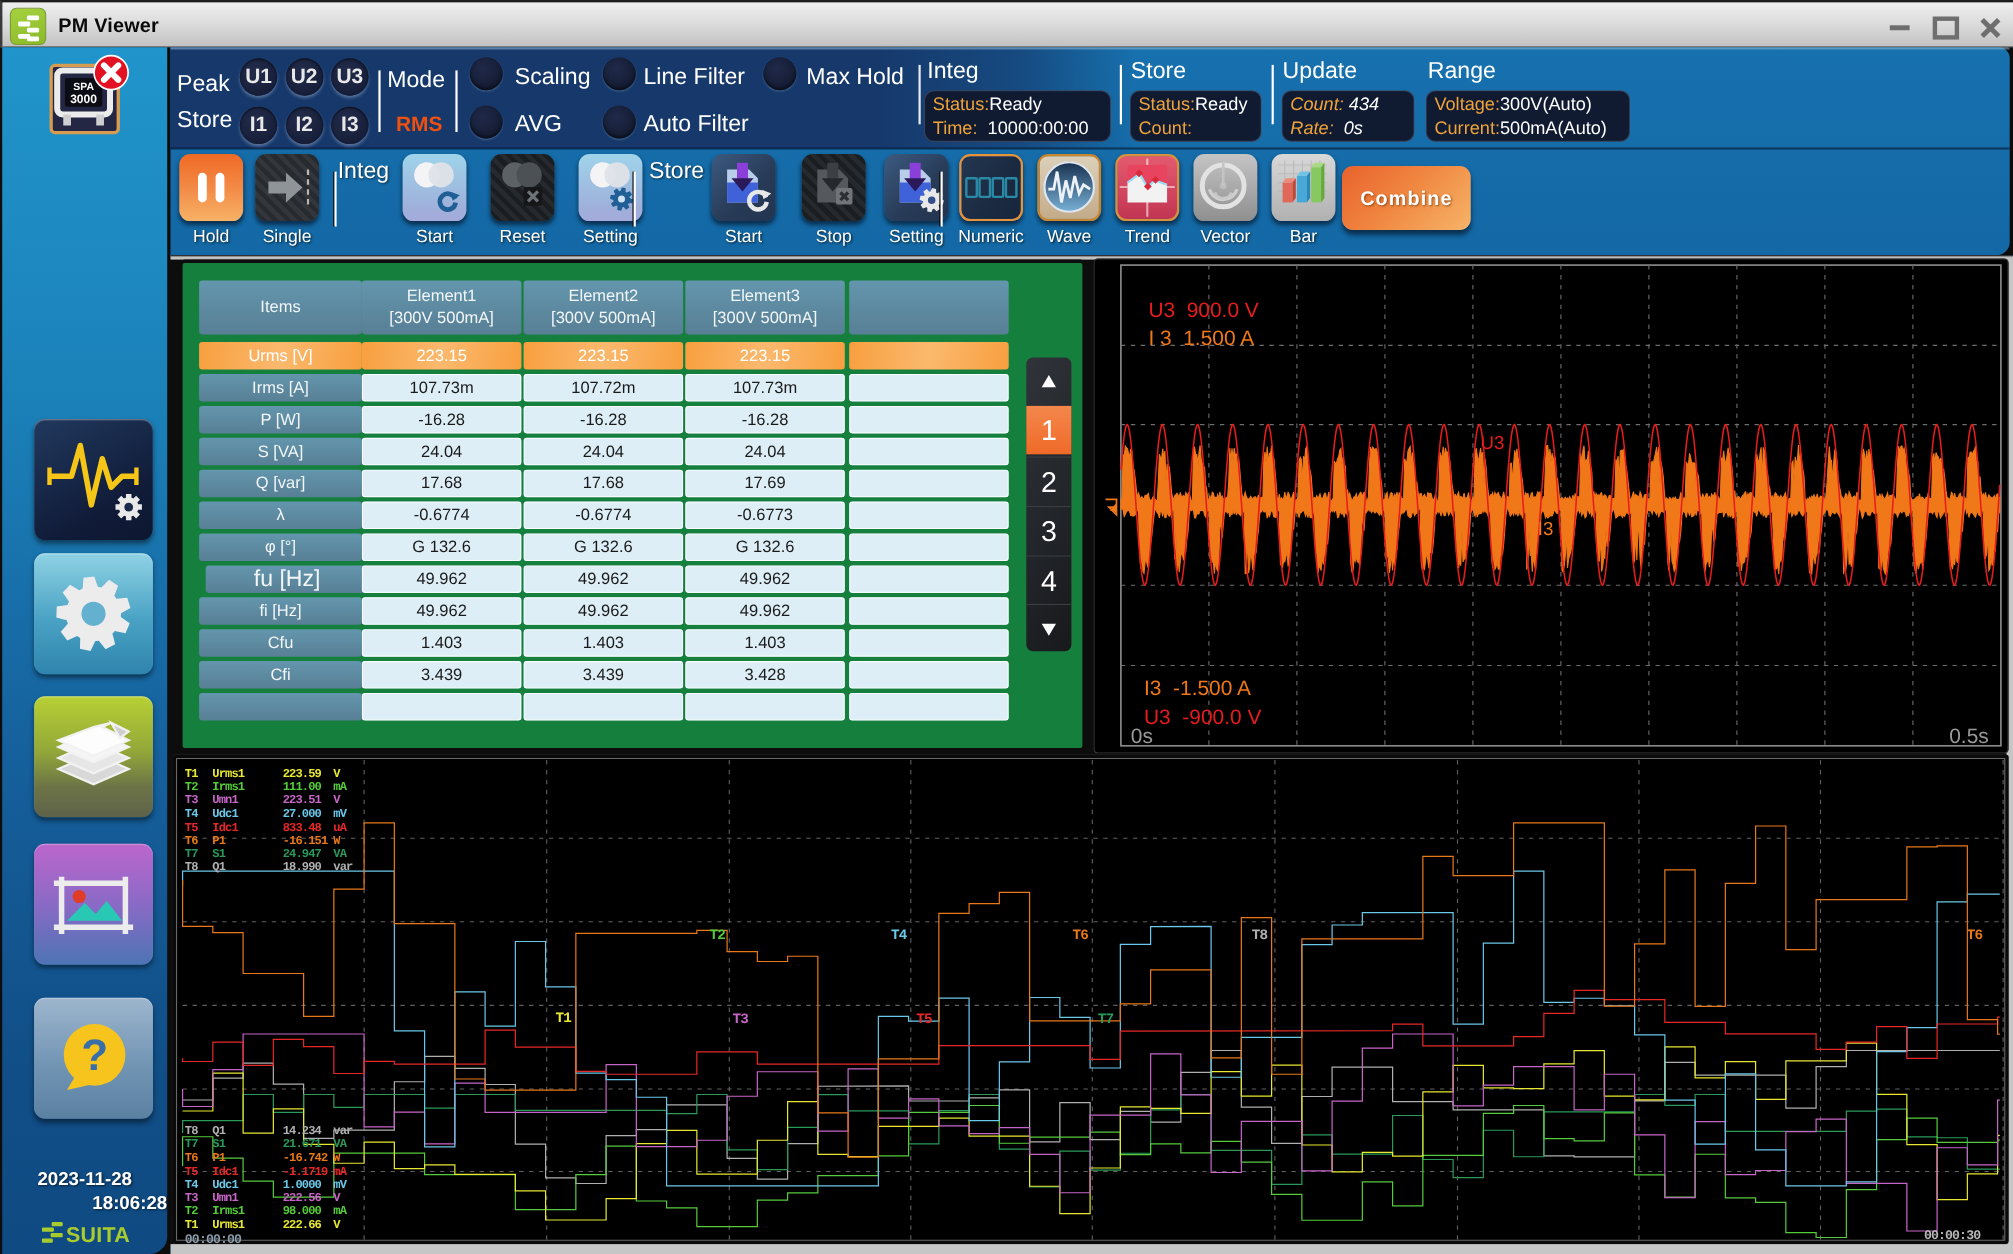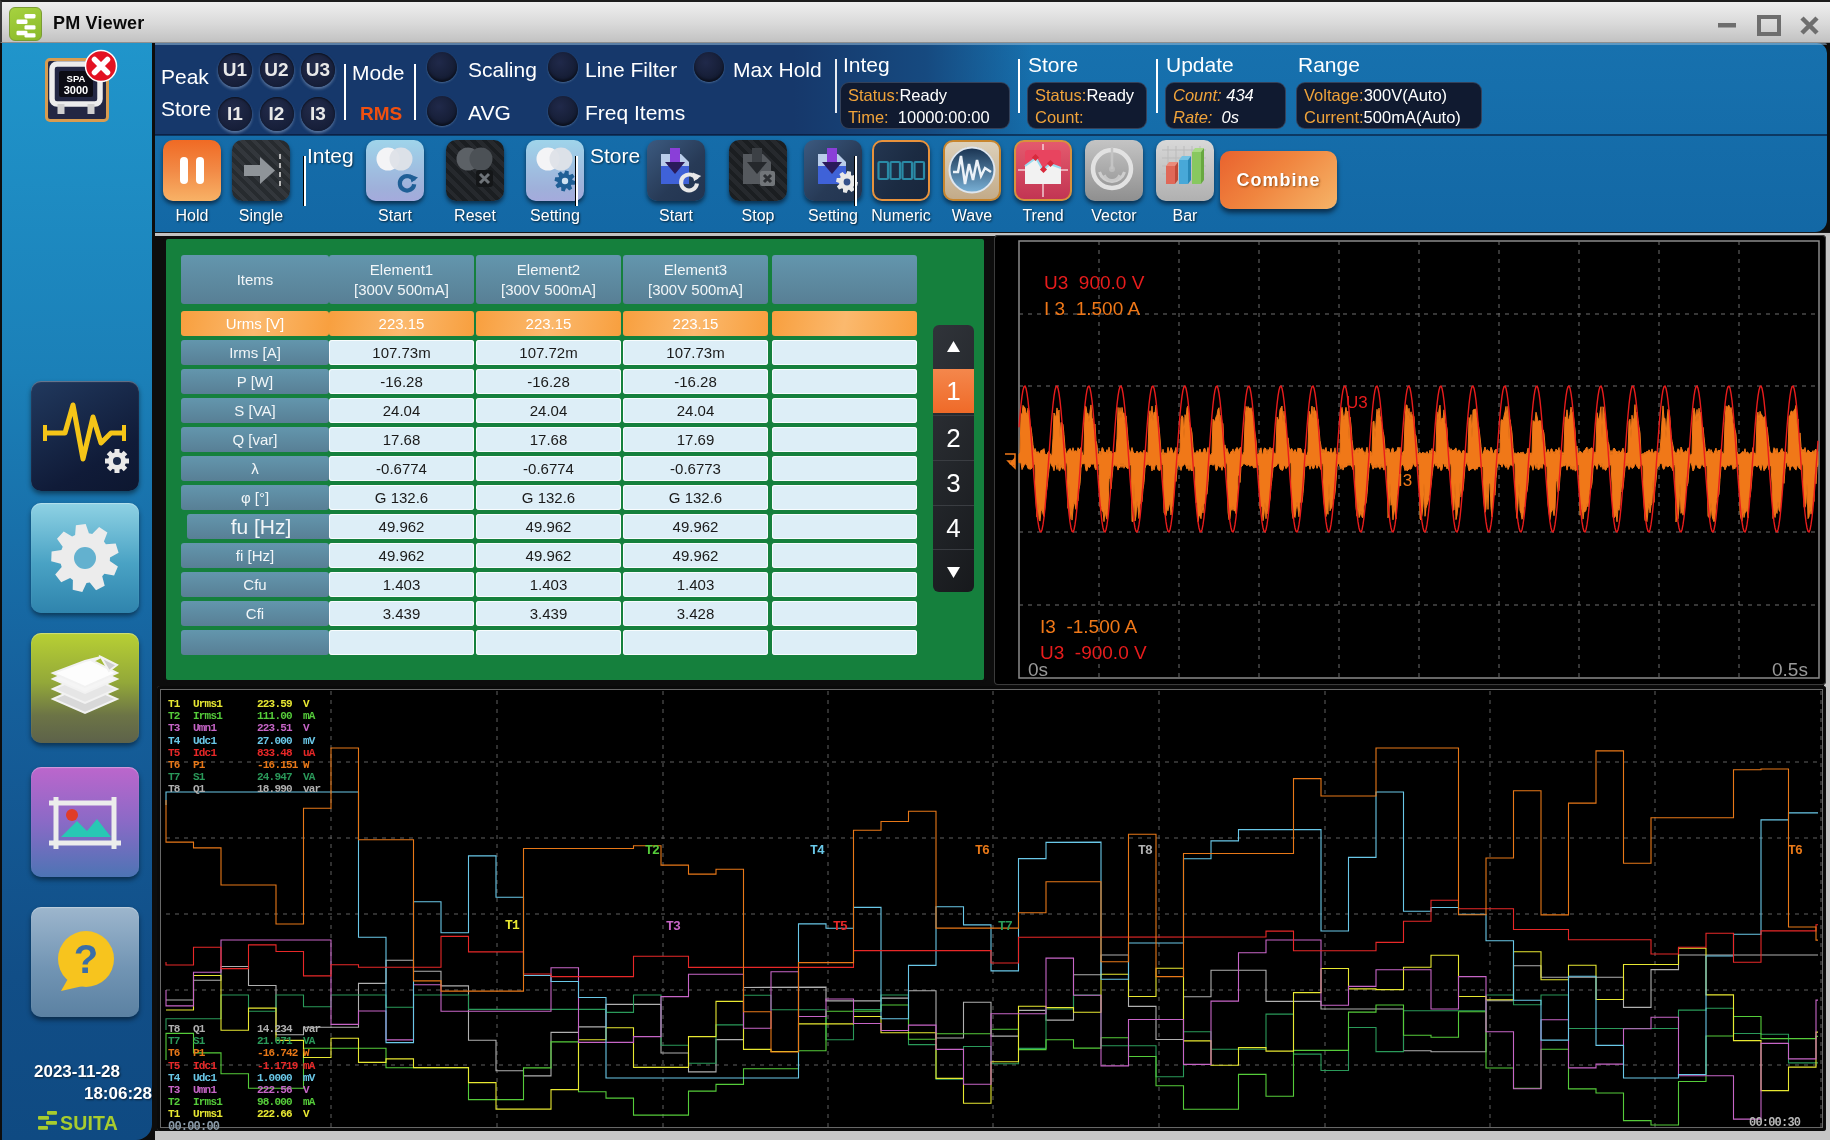--- a/index.html
+++ b/index.html
@@ -175,21 +175,21 @@
       <div class="tlabel" style="left:197px;top:18px;">Mode</div>
       <div style="position:absolute;left:205px;top:60px;color:#f05010;font-size:19px;font-weight:bold;">RMS</div>
       <div class="tsep" style="left:259px;top:21px;height:56px;"></div>
       <div class="toggle" style="left:272px;top:9px;"></div>
       <div class="tlabel" style="left:313px;top:15px;">Scaling</div>
       <div class="toggle" style="left:272px;top:53px;"></div>
       <div class="tlabel" style="left:313px;top:58px;">AVG</div>
       <div class="toggle" style="left:393px;top:9px;"></div>
       <div class="tlabel" style="left:430px;top:15px;">Line Filter</div>
       <div class="toggle" style="left:393px;top:53px;"></div>
-      <div class="tlabel" style="left:430px;top:58px;">Freq Items</div>
+      <div class="tlabel" style="left:430px;top:58px;">Auto Filter</div>
       <div class="toggle" style="left:539px;top:9px;"></div>
       <div class="tlabel" style="left:578px;top:15px;">Max Hold</div>
       <div class="tsep" style="left:680px;top:16px;height:54px;background:rgba(255,255,255,0.9);"></div>
       <div class="shead" style="left:688px;">Integ</div>
       <div class="statbox" style="left:685px;width:170px;"><span class="o">Status:</span>Ready<br><span class="o">Time:&nbsp;&nbsp;</span>10000:00:00</div>
       <div class="tsep" style="left:863px;top:16px;height:54px;"></div>
       <div class="shead" style="left:873px;">Store</div>
       <div class="statbox" style="left:872px;width:120px;"><span class="o">Status:</span>Ready<br><span class="o">Count:</span></div>
       <div class="tsep" style="left:1001px;top:16px;height:54px;"></div>
       <div class="shead" style="left:1011px;">Update</div>

